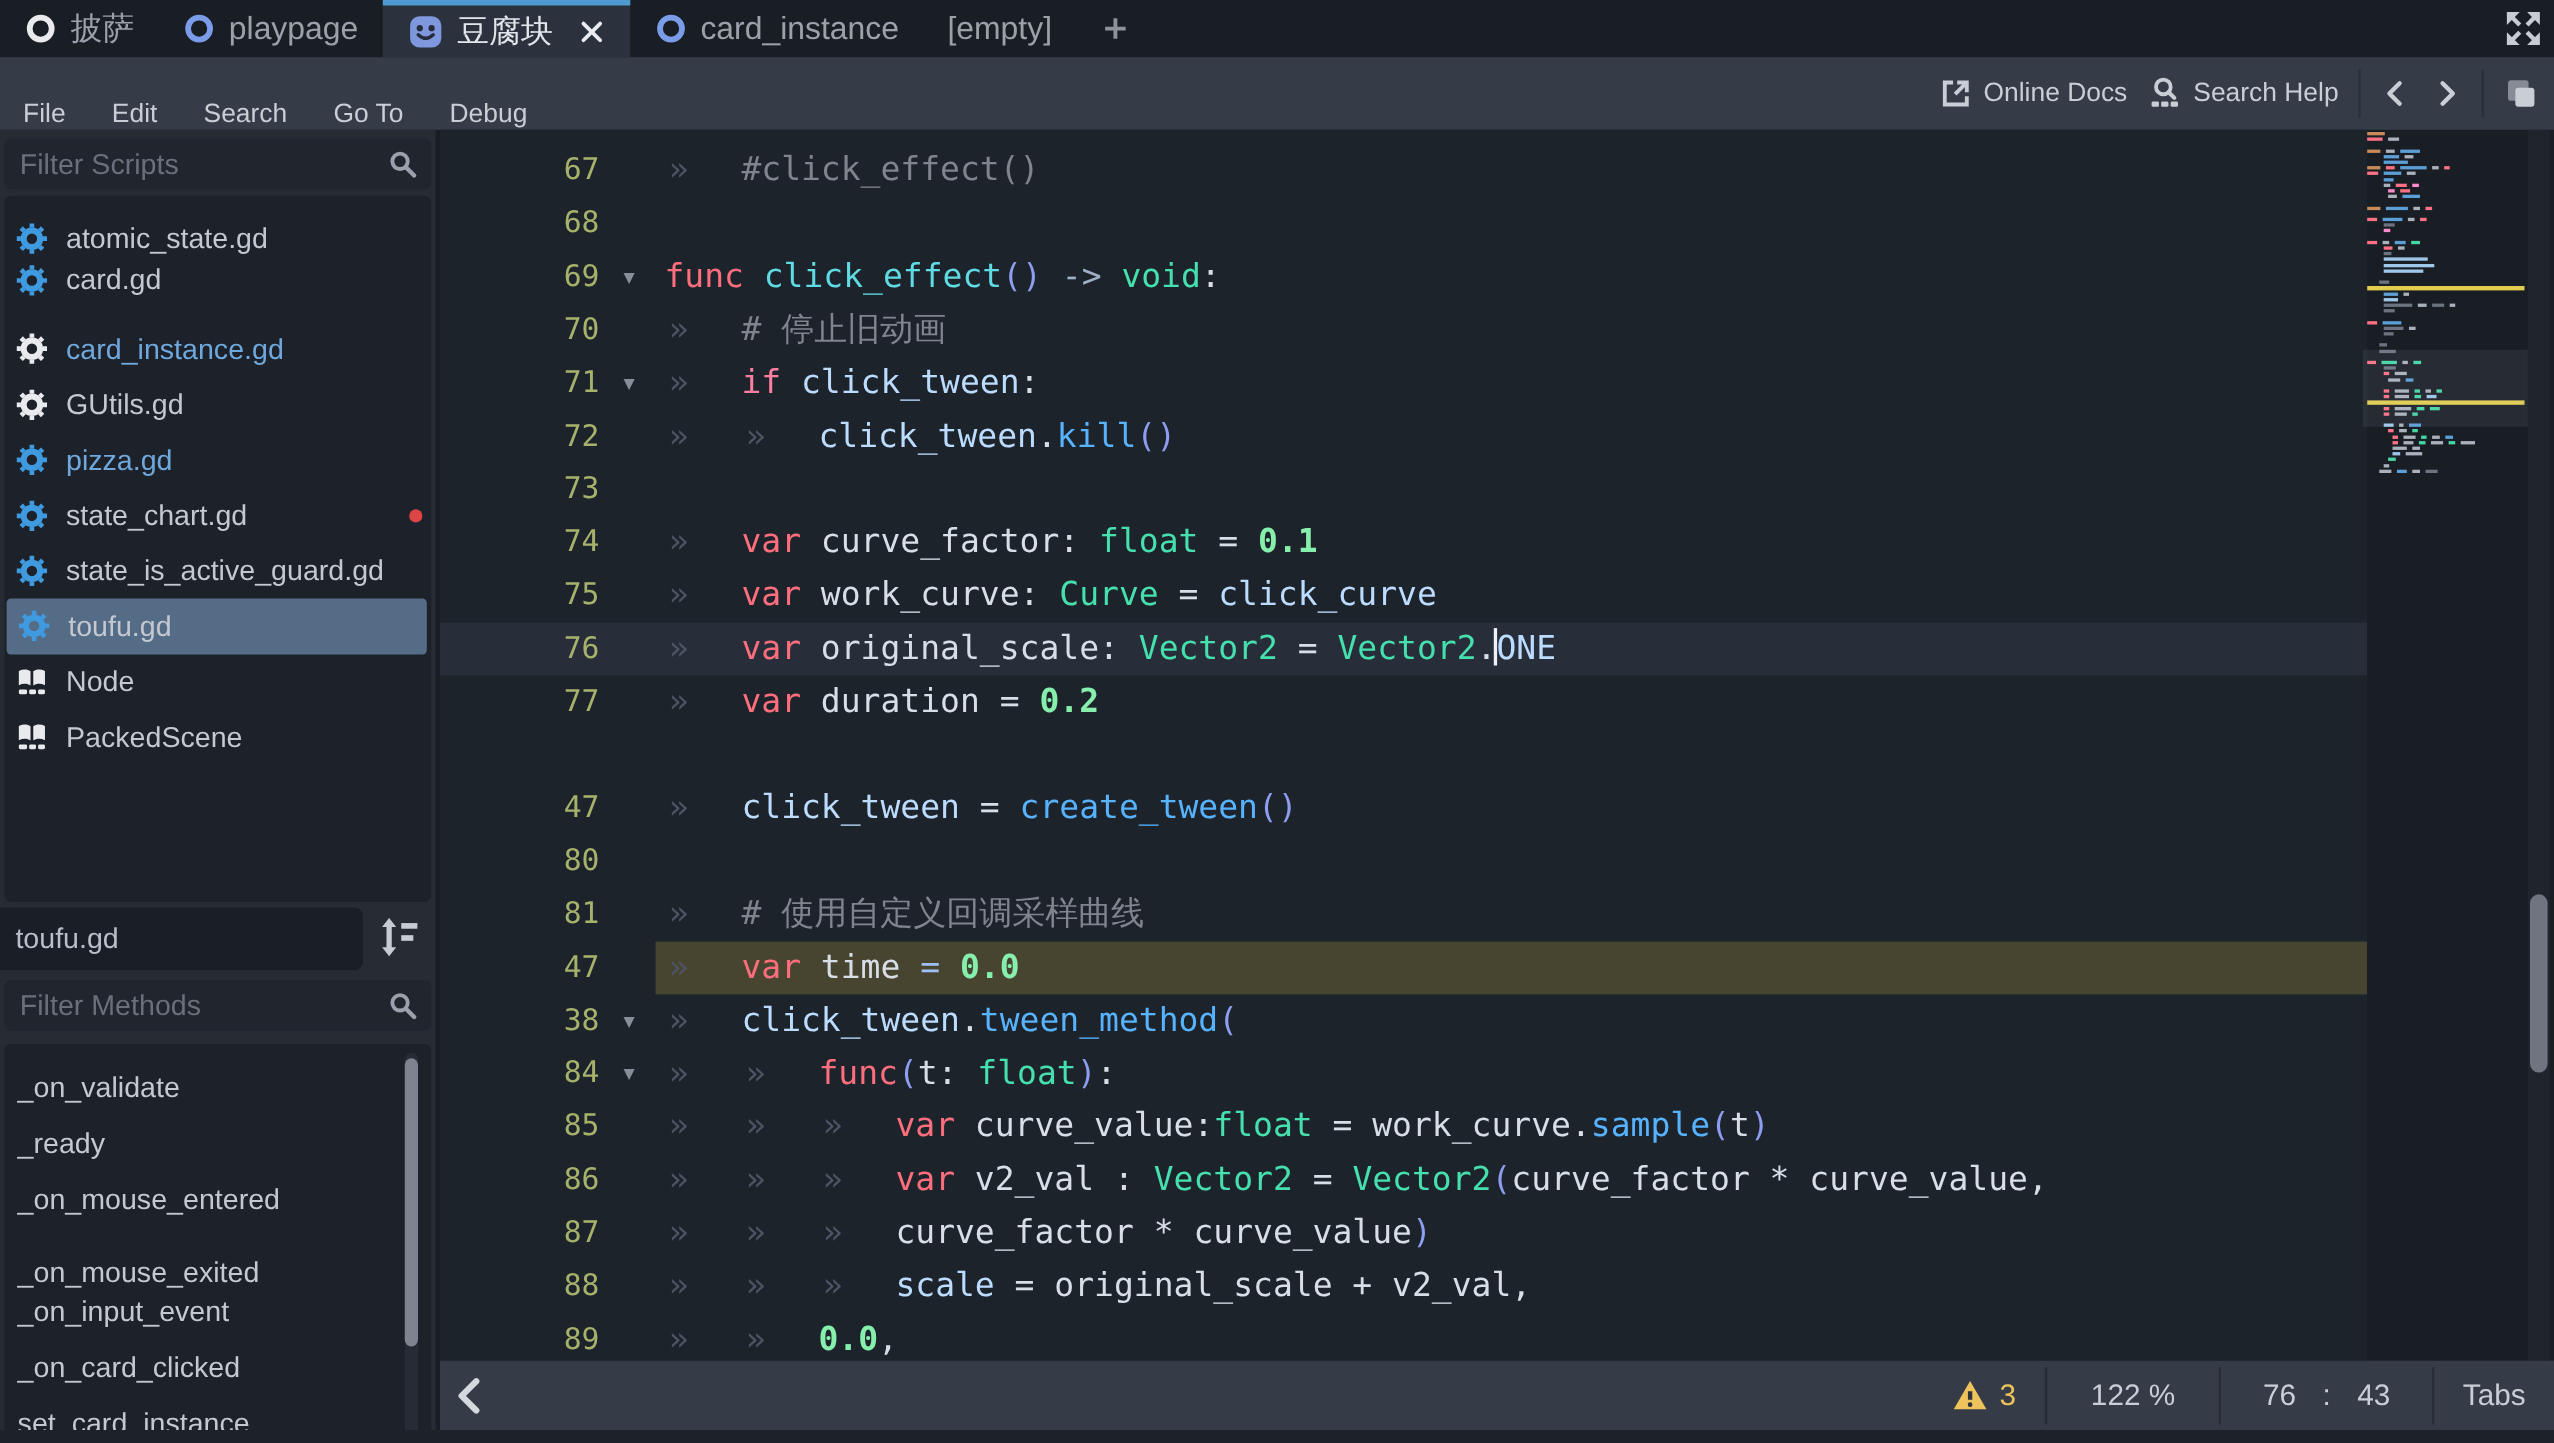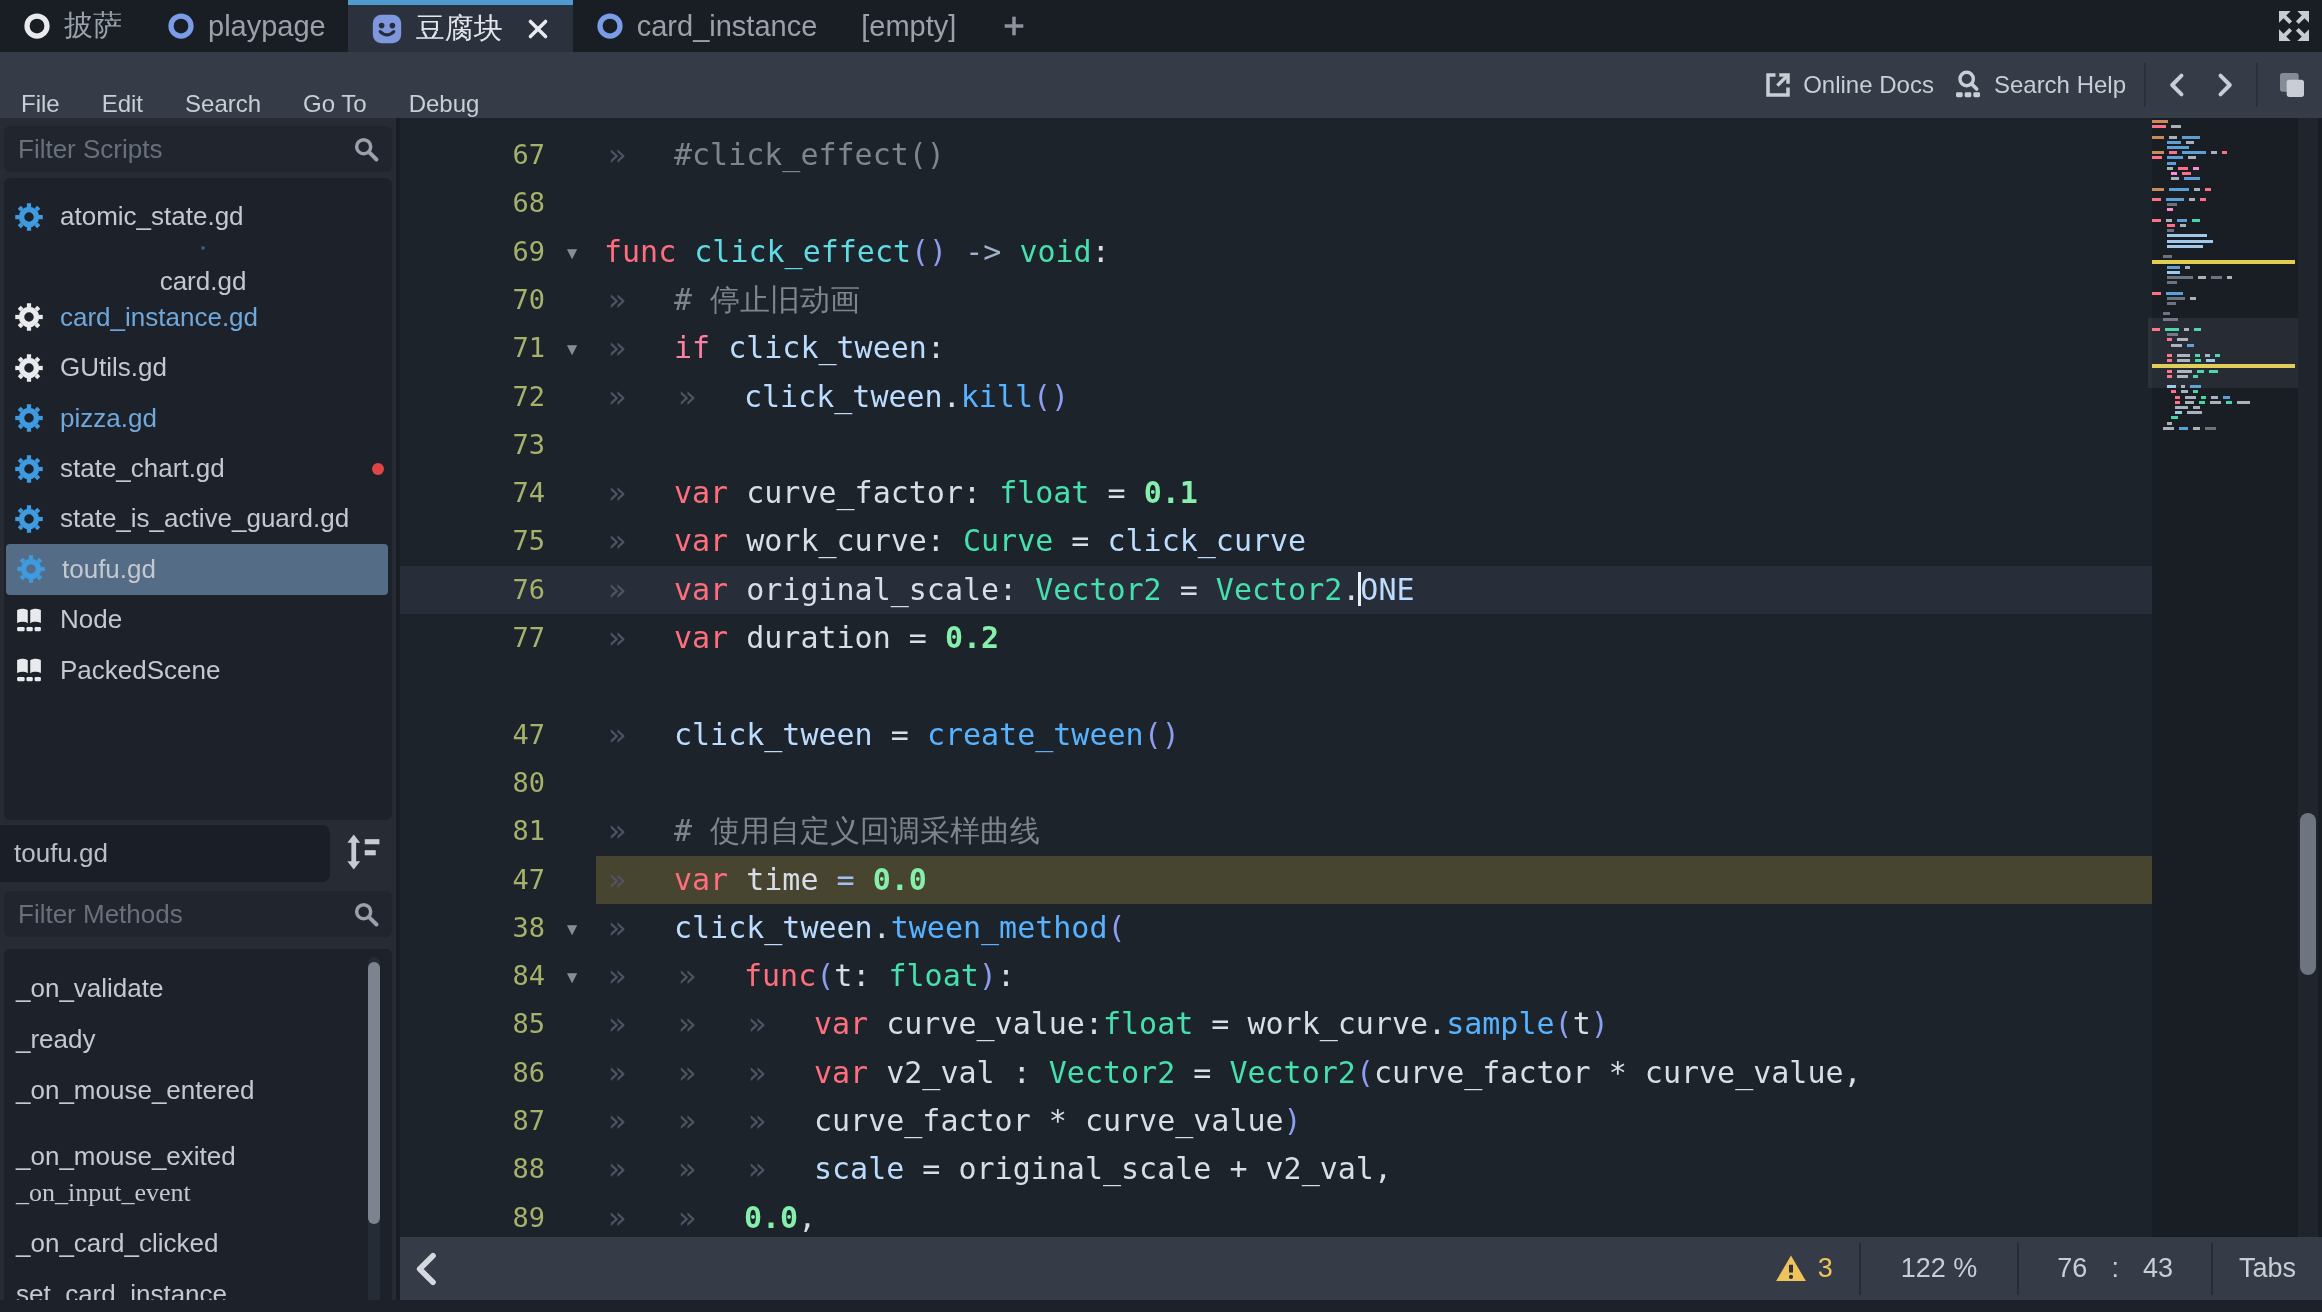--- a/index.html
+++ b/index.html
@@ -268,21 +268,21 @@
           <use href="#i-search"></use>
         </svg>
     </div>
     <div id="script-panel">
         <div class="list-item" style="top: 13px;">
           <svg class="ic gear-blue" width="30" height="30">
             <use href="#i-gear"></use>
           </svg>
           <span class="name">atomic_state.gd</span>
         </div>
-        <div class="list-item" style="top: 68px; flex-direction: column;">
+        <div class="list-item" style="top: 51px;">
           <svg class="ic gear-blue" width="30" height="30">
             <use href="#i-gear"></use>
           </svg>
           <span class="name">card.gd</span>
         </div>
         <div class="list-item" style="top: 113.8px;">
           <svg class="ic gear-white" width="30" height="30">
             <use href="#i-gear"></use>
           </svg>
           <span class="name blue">card_instance.gd</span>
@@ -352,21 +352,21 @@
         </div>
         <div class="list-item" style="top: 65px;">
           <span class="name" style="margin-left: 2px;">_ready</span>
         </div>
         <div class="list-item" style="top: 116px;">
           <span class="name" style="margin-left: 2px;">_on_mouse_entered</span>
         </div>
         <div class="list-item" style="top: 182px;">
           <span class="name" style="margin-left: 2px;">_on_mouse_exited</span>
         </div>
-        <div class="list-item" style="top: 218px; font-family: Liberation Serif, serif;">
+        <div class="list-item" style="top: 218px;">
           <span class="name" style="margin-left: 2px;">_on_input_event</span>
         </div>
         <div class="list-item" style="top: 269px;">
           <span class="name" style="margin-left: 2px;">_on_card_clicked</span>
         </div>
         <div class="list-item" style="top: 320px;">
           <span class="name" style="margin-left: 2px;">set_card_instance</span>
         </div>
       </div>
   </div>

